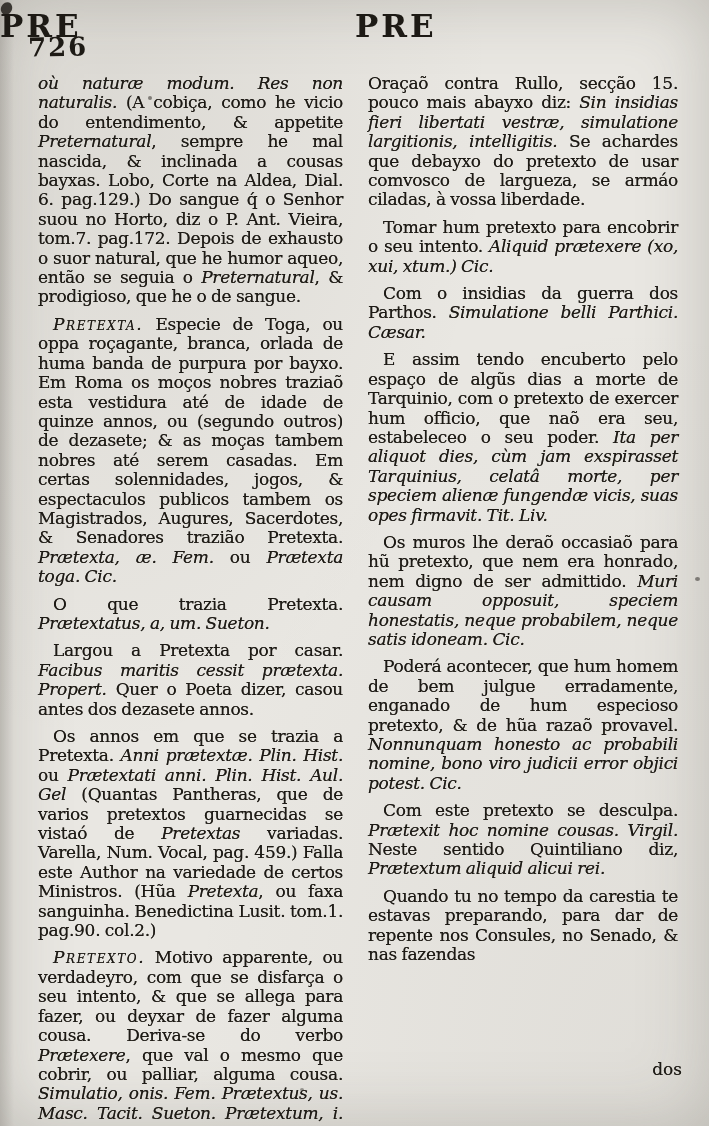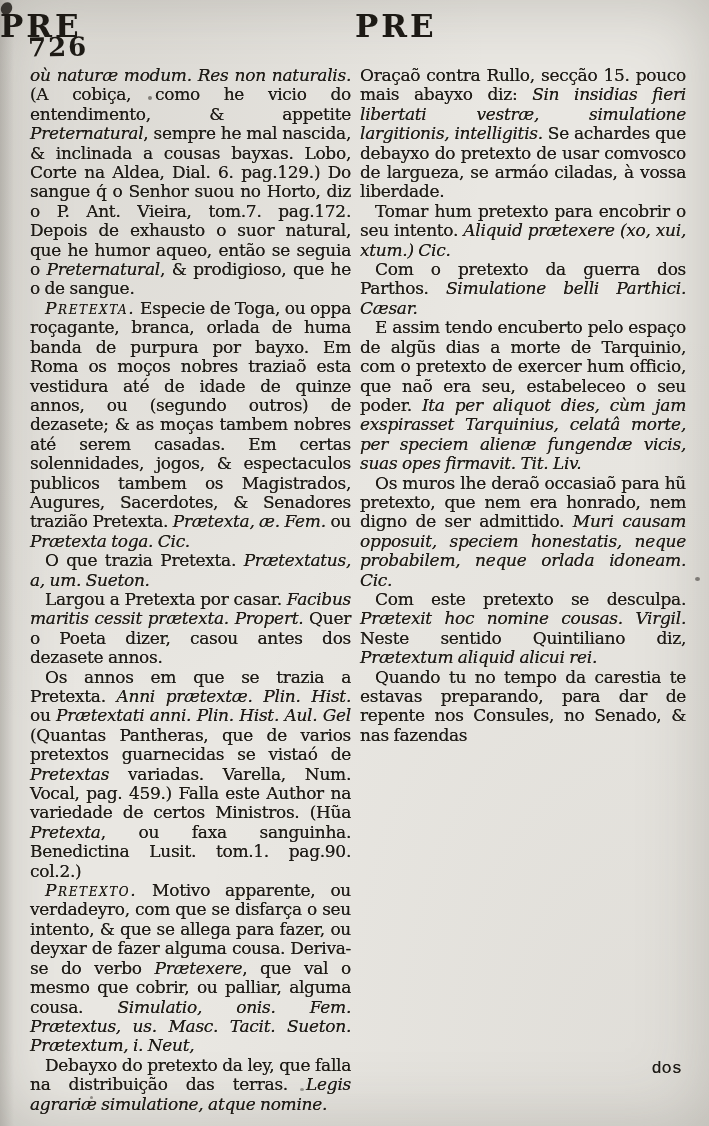--- a/index.html
+++ b/index.html
@@ -17,27 +17,27 @@
     position:absolute; left:28px; top:32px;
     font-size:26px; font-weight:bold; letter-spacing:2px;
     transform:rotate(-1deg);
   }
   .header { position:absolute; top:8px; font-size:31px; font-weight:bold; letter-spacing:3px; text-align:left; }
   .hl { left:0; width:352px; }
   .hr { left:355px; width:340px; }
   .col { position:absolute; top:66px; text-align:justify; font-size:17px; line-height:19.4px; letter-spacing:-0.3px; word-spacing:-0.5px; }
   .cl { left:30px;  width:321px; }
   .cr { left:360px; width:326px; }
-  .col p { margin:0; text-align:justify; text-shadow:0 0 0.5px rgba(30,26,20,0.75); }
+  .col p { margin:8px; text-align:justify; text-shadow:0 0 0.5px rgba(30,26,20,0.75); }
   .col p.indent { text-indent:15px; }
   .seg-italic { font-style:italic; }
   .seg-smallcaps { font-variant:small-caps; letter-spacing:1.6px;font-style:italic; }
   .catchword {
     position:absolute; left:360px; width:322px; top:1059px;
-    text-align:right; font-size:17px; text-shadow:0 0 0.5px rgba(30,26,20,0.75);font-family:Liberation Mono, monospace;
+    text-align:right; font-size:17px; text-shadow:0 0 0.5px rgba(30,26,20,0.75);
   }
   .speck { position:absolute; background:#23201b; border-radius:50%; }
   .sp1 { left:1px; top:2px; width:11px; height:13px; opacity:0.85; transform:rotate(25deg); }
   .sp2 { left:148px; top:96px; width:4px; height:4px; opacity:0.5; }
   .sp3 { left:90px; top:1096px; width:3px; height:3px; opacity:0.45; }
   .sp4 { left:300px; top:1088px; width:4px; height:3px; opacity:0.4; }
   .sp5 { left:695px; top:577px; width:5px; height:4px; opacity:0.5; }
   .edge-shade { position:absolute; left:0; top:0; width:14px; height:1126px;
     background:linear-gradient(to right, rgba(70,65,58,0.18), transparent); }
 </style>
@@ -61,21 +61,22 @@
       <p class="indent"><span class="seg-smallcaps">Pretexta.</span><span class="seg-normal"> Especie de Toga, ou oppa roçagante, branca, orlada de huma banda de purpura por bayxo. Em Roma os moços nobres traziaõ esta vestidura até de idade de quinze annos, ou (segundo outros) de dezasete; &amp; as moças tambem nobres até serem casadas. Em certas solennidades, jogos, &amp; espectaculos publicos tambem os Magistrados, Augures, Sacerdotes, &amp; Senadores trazião Pretexta. </span><span class="seg-italic">Prætexta, æ. Fem.</span><span class="seg-normal"> ou </span><span class="seg-italic">Prætexta toga. Cic.</span></p>
       <p class="indent"><span class="seg-normal">O que trazia Pretexta. </span><span class="seg-italic">Prætextatus, a, um. Sueton.</span></p>
       <p class="indent"><span class="seg-normal">Largou a Pretexta por casar. </span><span class="seg-italic">Facibus maritis cessit prætexta. Propert.</span><span class="seg-normal"> Quer o Poeta dizer, casou antes dos dezasete annos.</span></p>
       <p class="indent"><span class="seg-normal">Os annos em que se trazia a Pretexta. </span><span class="seg-italic">Anni prætextæ. Plin. Hist.</span><span class="seg-normal"> ou </span><span class="seg-italic">Prætextati anni. Plin. Hist. Aul. Gel</span><span class="seg-normal"> (Quantas Pantheras, que de varios pretextos guarnecidas se vistaó de </span><span class="seg-italic">Pretextas</span><span class="seg-normal"> variadas. Varella, Num. Vocal, pag. 459.) Falla este Author na variedade de certos Ministros. (Hũa </span><span class="seg-italic">Pretexta</span><span class="seg-normal">, ou faxa sanguinha. Benedictina Lusit. tom.1. pag.90. col.2.)</span></p>
       <p class="indent"><span class="seg-smallcaps">Pretexto.</span><span class="seg-normal"> Motivo apparente, ou verdadeyro, com que se disfarça o seu intento, &amp; que se allega para fazer, ou deyxar de fazer alguma cousa. Deriva-se do verbo </span><span class="seg-italic">Prætexere</span><span class="seg-normal">, que val o mesmo que cobrir, ou palliar, alguma cousa. </span><span class="seg-italic">Simulatio, onis. Fem. Prætextus, us. Masc. Tacit. Sueton. Prætextum, i. Neut,</span></p>
       <p class="indent"><span class="seg-normal">Debayxo do pretexto da ley, que falla na distribuição das terras. </span><span class="seg-italic">Legis agrariæ simulatione, atque nomine.</span></p>
     </div>
   <div class="col cr">
       <p><span class="seg-normal">Oraçaõ contra Rullo, secção 15. pouco mais abayxo diz: </span><span class="seg-italic">Sin insidias fieri libertati vestræ, simulatione largitionis, intelligitis.</span><span class="seg-normal"> Se achardes que debayxo do pretexto de usar comvosco de largueza, se armáo ciladas, à vossa liberdade.</span></p>
       <p class="indent"><span class="seg-normal">Tomar hum pretexto para encobrir o seu intento. </span><span class="seg-italic">Aliquid prætexere (xo, xui, xtum.) Cic.</span></p>
-      <p class="indent"><span class="seg-normal">Com o pretexto da guerra dos Parthos. </span><span class="seg-italic">Simulatione belli Parthici. Cæsar.</span></p>
+      <p class="indent"><span class="seg-normal">Com o insidias da guerra dos Parthos. </span><span class="seg-italic">Simulatione belli Parthici. Cæsar.</span></p>
       <p class="indent"><span class="seg-normal">E assim tendo encuberto pelo espaço de algũs dias a morte de Tarquinio, com o pretexto de exercer hum officio, que naõ era seu, estabeleceo o seu poder. </span><span class="seg-italic">Ita per aliquot dies, cùm jam exspirasset Tarquinius, celatâ morte, per speciem alienæ fungendæ vicis, suas opes firmavit. Tit. Liv.</span></p>
-      <p class="indent"><span class="seg-normal">Os muros lhe deraõ occasiaõ para hũ pretexto, que nem era honrado, nem digno de ser admittido. </span><span class="seg-italic">Muri causam opposuit, speciem honestatis, neque probabilem, neque orlada idoneam. Cic.</span></p>
+      <p class="indent"><span class="seg-normal">Os muros lhe deraõ occasiaõ para hũ pretexto, que nem era honrado, nem digno de ser admittido. </span><span class="seg-italic">Muri causam opposuit, speciem honestatis, neque probabilem, neque satis idoneam. Cic.</span></p>
+      <p class="indent"><span class="seg-normal">Poderá acontecer, que hum homem de bem julgue erradamente, enganado de hum especioso pretexto, &amp; de hũa razaõ provavel. </span><span class="seg-italic">Nonnunquam honesto ac probabili nomine, bono viro judicii error objici potest. Cic.</span></p>
       <p class="indent"><span class="seg-normal">Com este pretexto se desculpa. </span><span class="seg-italic">Prætexit hoc nomine cousas. Virgil.</span><span class="seg-normal"> Neste sentido Quintiliano diz, </span><span class="seg-italic">Prætextum aliquid alicui rei.</span></p>
       <p class="indent"><span class="seg-normal">Quando tu no tempo da carestia te estavas preparando, para dar de repente nos Consules, no Senado, &amp; nas fazendas</span></p>
     </div>
 
   <div class="catchword">dos</div>
 </div>
 
 </body></html>

